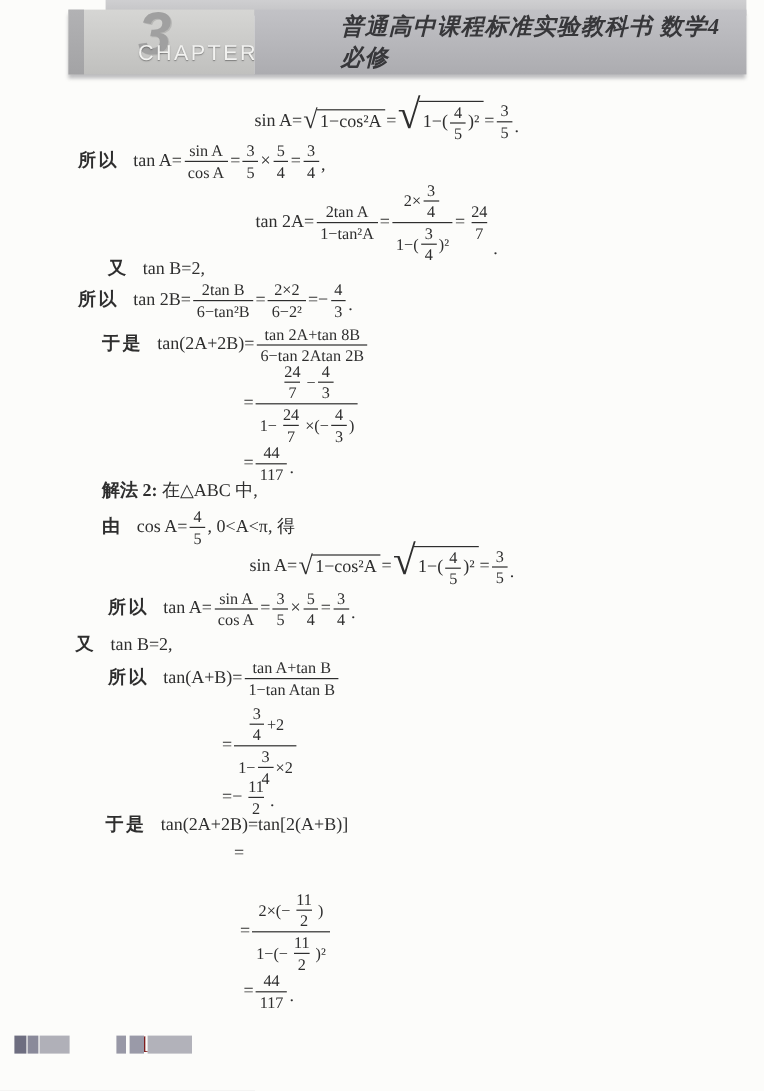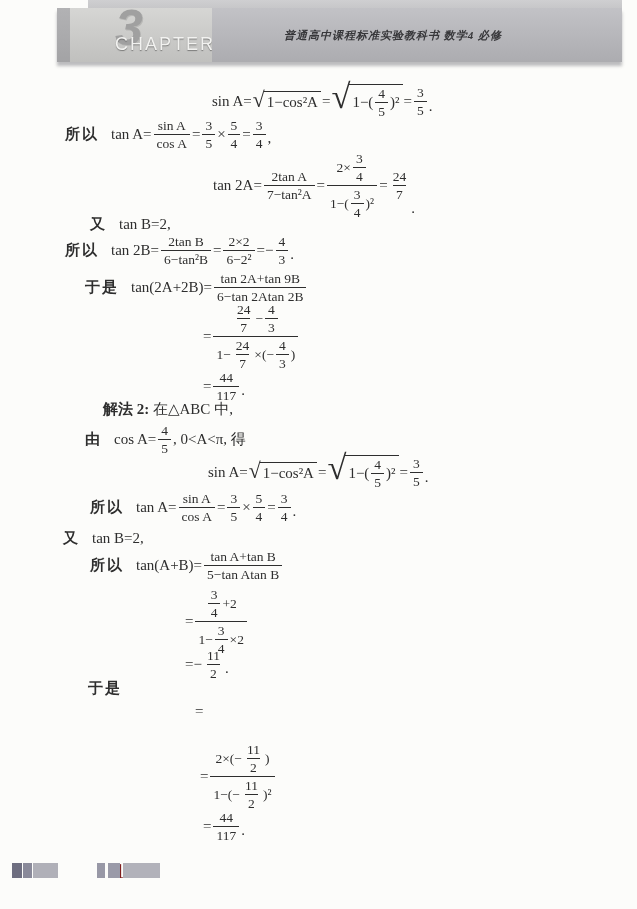--- a/index.html
+++ b/index.html
@@ -21,21 +21,21 @@
   .chapter-num{position:absolute;left:58px;top:-9px;
     font-family:"Liberation Sans","DejaVu Sans",sans-serif;
     font-weight:bold;font-style:italic;font-size:50px;color:#a0a0a0;
     text-shadow:1px 1px 0 #b8b8b6;}
   .chapter-word{position:absolute;left:22px;bottom:7px;
     font-family:"Liberation Sans","DejaVu Sans",sans-serif;
     font-size:18px;letter-spacing:2px;color:#f2f2f0;
     text-shadow:0 1px 1px rgba(60,60,60,.55);margin-left:36px;}
   .banner-right{position:relative;flex:1;height:100%;
     background:linear-gradient(#c2c2c6,#acacb0);display:flex;align-items:center;}
-  .book-title{margin-left:72px;font-size:11px;font-weight:bold;font-style:italic;
+  .book-title{margin-left:72px;font-size:19px;font-weight:bold;font-style:italic;
     color:#37373a;letter-spacing:1px;}
   
   .line{position:absolute;display:flex;align-items:center;
     font-size:15px;white-space:pre;line-height:1.25;}
   .lbl{margin-right:12px;letter-spacing:2px;font-weight:bold;}
   .bold{font-weight:bold;}
   .frac{display:inline-flex;flex-direction:column;align-items:center;margin:0 2px;
     font-size:13.5px;line-height:1.12;}
   .frac > .num{padding:0 3px 1px;}
   .frac > .den{border-top:1.1px solid #2e2e2e;padding:1px 3px 0;}
@@ -85,21 +85,21 @@
     <span class="frac"><span class="num">3</span><span class="den">5</span></span>
     <span>×</span>
     <span class="frac"><span class="num">5</span><span class="den">4</span></span>
     <span>=</span>
     <span class="frac"><span class="num">3</span><span class="den">4</span></span>
     <span class="pe">,</span>
   </div>
 
   <div class="line" style="left:213px;top:151px;">
     <span>tan 2A=</span>
-    <span class="frac"><span class="num">2tan A</span><span class="den">7−tan²A</span></span>
+    <span class="frac"><span class="num">2tan A</span><span class="den">1−tan²A</span></span>
     <span>=</span>
     <span class="frac">
       <span class="num row"><span>2×</span><span class="frac"><span class="num">3</span><span class="den">4</span></span></span>
       <span class="den row"><span>1−(</span><span class="frac"><span class="num">3</span><span class="den">4</span></span><span>)²</span></span>
     </span>
     <span>=</span>
     <span class="frac"><span class="num">24</span><span class="den">7</span></span>
     <span class="pe">.</span>
   </div>
 
@@ -115,21 +115,21 @@
     <span>=</span>
     <span class="frac"><span class="num">2×2</span><span class="den">6−2²</span></span>
     <span>=−</span>
     <span class="frac"><span class="num">4</span><span class="den">3</span></span>
     <span class="pe">.</span>
   </div>
 
   <div class="line" style="left:85px;top:271px;">
     <span class="lbl">于是</span>
     <span>tan(2A+2B)=</span>
-    <span class="frac"><span class="num">tan 2A+tan 9B</span><span class="den">6−tan 2Atan 2B</span></span>
+    <span class="frac"><span class="num">tan 2A+tan 8B</span><span class="den">6−tan 2Atan 2B</span></span>
   </div>
 
   <div class="line" style="left:203px;top:302px;">
     <span>=</span>
     <span class="frac">
       <span class="num row">
         <span class="frac"><span class="num">24</span><span class="den">7</span></span>
         <span>−</span>
         <span class="frac"><span class="num">4</span><span class="den">3</span></span>
       </span>
@@ -142,21 +142,21 @@
       </span>
     </span>
   </div>
 
   <div class="line" style="left:203px;top:370px;">
     <span>=</span>
     <span class="frac"><span class="num">44</span><span class="den">117</span></span>
     <span class="pe">.</span>
   </div>
 
-  <div class="line" style="left:85px;top:400px;margin-left:18px;">
+  <div class="line" style="left:85px;top:400px;">
     <span class="bold">解法 2:</span>
     <span> 在△ABC 中,</span>
   </div>
 
   <div class="line" style="left:85px;top:423px;">
     <span class="lbl">由</span>
     <span>cos A=</span>
     <span class="frac"><span class="num">4</span><span class="den">5</span></span>
     <span>, 0&lt;A&lt;π, 得</span>
   </div>
@@ -185,21 +185,21 @@
   </div>
 
   <div class="line" style="left:63px;top:529px;">
     <span class="lbl">又</span>
     <span>tan B=2,</span>
   </div>
 
   <div class="line" style="left:90px;top:549px;">
     <span class="lbl">所以</span>
     <span>tan(A+B)=</span>
-    <span class="frac"><span class="num">tan A+tan B</span><span class="den">5−tan Atan B</span></span>
+    <span class="frac"><span class="num">tan A+tan B</span><span class="den">1−tan Atan B</span></span>
   </div>
 
   <div class="line" style="left:185px;top:587px;">
     <span>=</span>
     <span class="frac">
       <span class="num row">
         <span class="frac"><span class="num">3</span><span class="den">4</span></span>
         <span>+2</span>
       </span>
       <span class="den row">
@@ -211,20 +211,21 @@
   </div>
 
   <div class="line" style="left:185px;top:648px;">
     <span>=−</span>
     <span class="frac"><span class="num">11</span><span class="den">2</span></span>
     <span class="pe">.</span>
   </div>
 
   <div class="line" style="left:88px;top:679px;">
     <span class="lbl">于是</span>
+    <span>tan(2A+2B)=tan[2(A+B)]</span>
   </div>
 
   <div class="line" style="left:195px;top:702px;">
     <span>=</span>
   </div>
 
   <div class="line" style="left:200px;top:742px;">
     <span>=</span>
     <span class="frac">
       <span class="num row">

